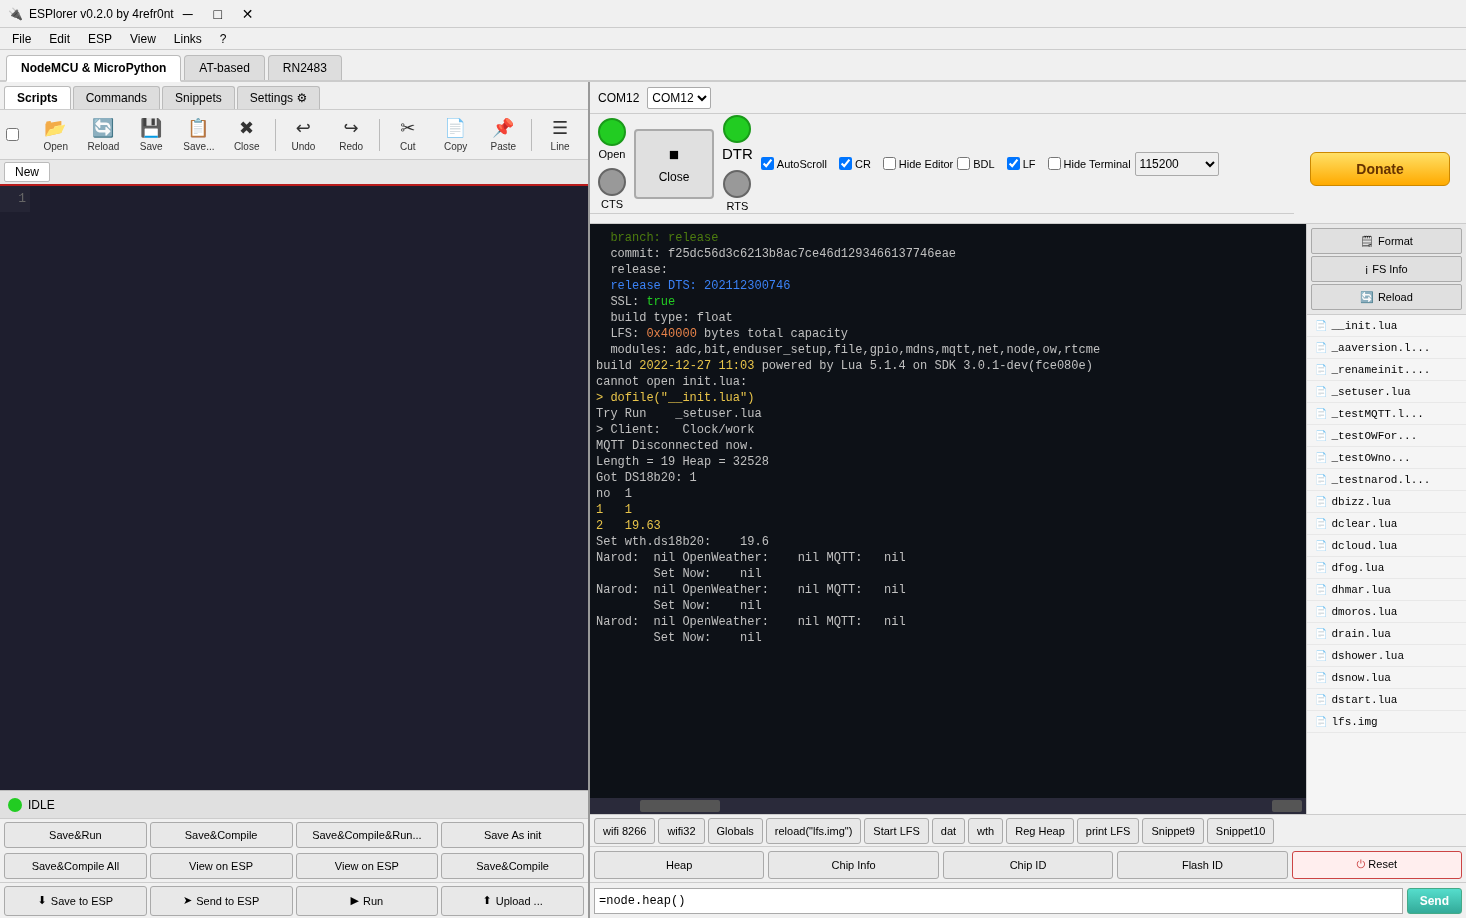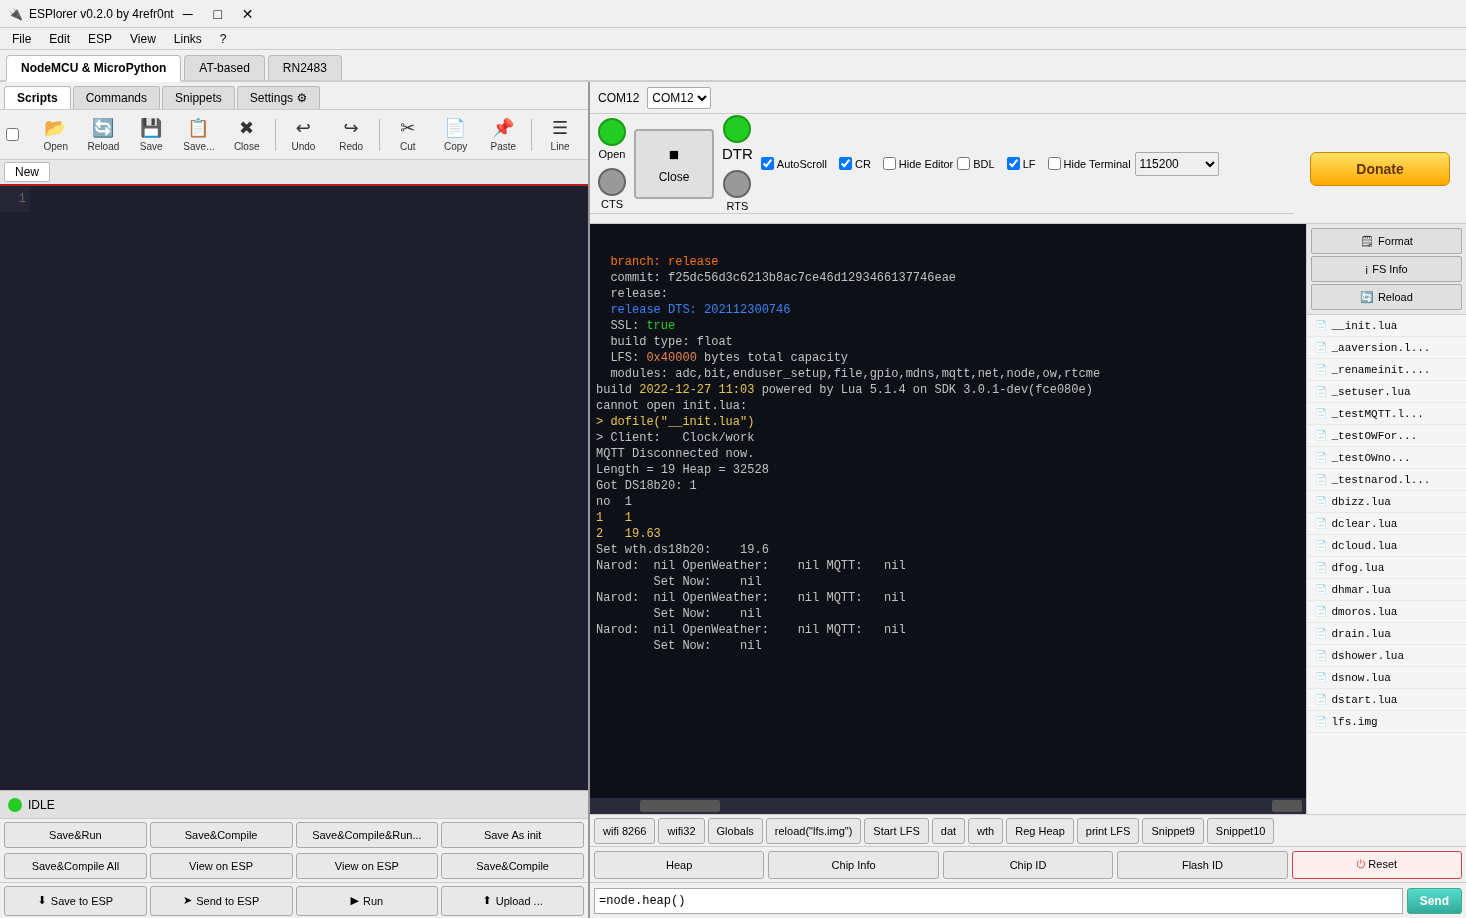--- a/index.html
+++ b/index.html
@@ -712,31 +712,32 @@
       <div style="display:flex; align-items:center; padding:8px 16px;">
         <button class="donate-btn">Donate</button>
       </div>
     </div>
 
     <div style="display:flex; flex:1; overflow:hidden;">
 
       <div style="flex:1; display:flex; flex-direction:column; overflow:hidden;">
         <div class="terminal-area" id="terminal-area">
 
-        <div class="terminal-line" style="color: #f97316; margin-top: 24px;">  branch: release</div>
+        <div class="terminal-line" style="color: #4d7c0f;">  branch: release</div>
             <div class="terminal-line" style="color: rgb(192, 192, 192);">  commit: f25dc56d3c6213b8ac7ce46d1293466137746eae</div>
             <div class="terminal-line" style="color: rgb(192, 192, 192);">  release:</div>
             <div class="terminal-line" style="color: #3b82f6;">  release DTS: 202112300746</div>
             <div class="terminal-line">  SSL: <span style="color:#22cc22;">true</span></div>
             <div class="terminal-line" style="color: rgb(192, 192, 192);">  build type: float</div>
             <div class="terminal-line">  LFS: <span style="color:#e8834a;">0x40000</span> bytes total capacity</div>
             <div class="terminal-line" style="color: rgb(192, 192, 192);">  modules: adc,bit,enduser_setup,file,gpio,mdns,mqtt,net,node,ow,rtcme</div>
             <div class="terminal-line">build <span style="color:#e8c44a;">2022-12-27 11:03</span> powered by Lua 5.1.4 on SDK 3.0.1-dev(fce080e)</div>
             <div class="terminal-line" style="color: rgb(192, 192, 192);">cannot open init.lua:</div>
             <div class="terminal-line" style="color: rgb(232, 196, 74);">&gt; dofile("__init.lua")</div>
+            <div class="terminal-line" style="color: rgb(192, 192, 192);">Try Run    _setuser.lua</div>
             <div class="terminal-line" style="color: rgb(192, 192, 192);">&gt; Client:   Clock/work</div>
             <div class="terminal-line" style="color: rgb(192, 192, 192);"></div>
             <div class="terminal-line" style="color: rgb(192, 192, 192);">MQTT Disconnected now.</div>
             <div class="terminal-line" style="color: rgb(192, 192, 192);"></div>
             <div class="terminal-line" style="color: rgb(192, 192, 192);">Length = 19 Heap = 32528</div>
             <div class="terminal-line" style="color: rgb(192, 192, 192);">Got DS18b20: 1</div>
             <div class="terminal-line" style="color: rgb(192, 192, 192);">no  1</div>
             <div class="terminal-line" style="color: rgb(232, 196, 74);">1   1</div>
             <div class="terminal-line" style="color: rgb(232, 196, 74);">2   19.63</div>
             <div class="terminal-line" style="color: rgb(192, 192, 192);">Set wth.ds18b20:    19.6</div>

